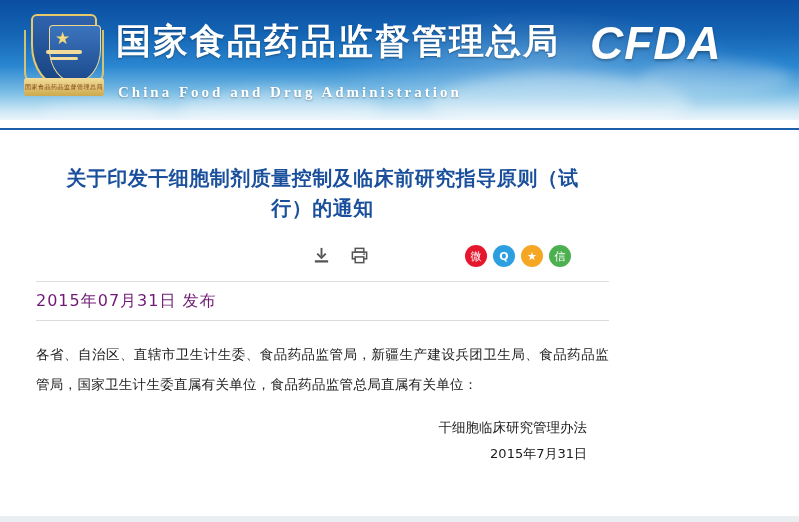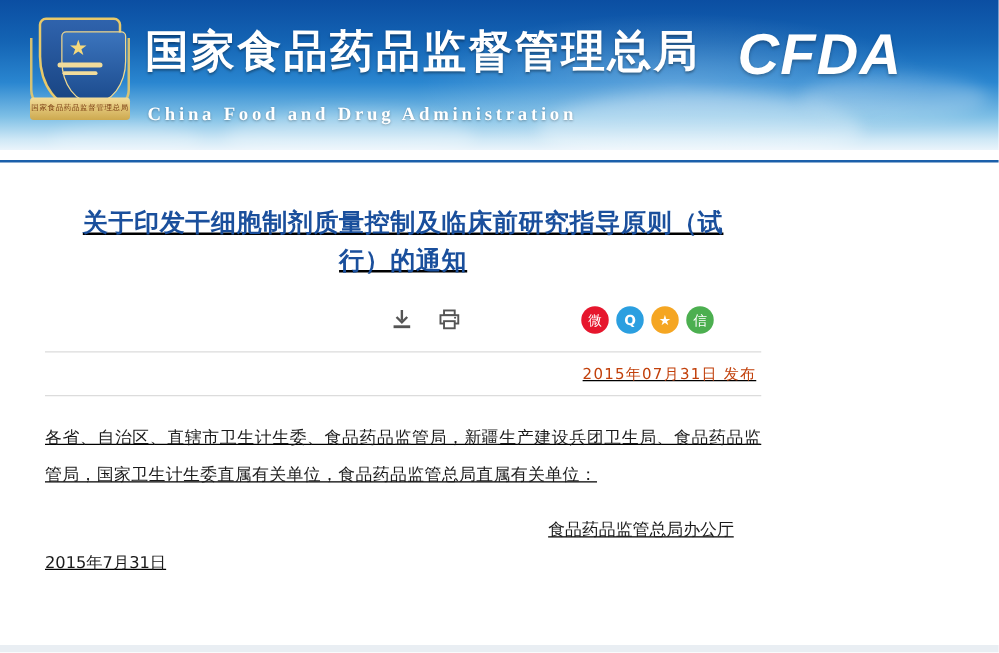--- a/index.html
+++ b/index.html
@@ -165,21 +165,20 @@
     left: 0; top: 128px;
     width: 799px; height: 2px;
     background: #1b5faa;
   }
 
   
   .doc {
     position: absolute;
     left: 0; top: 131px;
     width: 645px;
-    text-decoration: underline;
   }
   .doc-title {
     margin: 32px 60px 0 60px;
     text-align: center;
     font-family: "DejaVu Sans", sans-serif;
     font-size: 20px;
     font-weight: bold;
     color: #1a4f9c;
     letter-spacing: 0.5px;
     line-height: 30px;
@@ -229,24 +228,23 @@
   .share.qzone { background: #2b9fe0; font-weight: bold; }
   .share.fav   { background: #f5a623; }
   .share.wechat{ background: #4caf50; }
 
   .hr-light {
     margin: 10px 36px 0 36px;
     border-top: 1px solid #dcdcdc;
   }
   .pubdate {
     margin: 9px 40px 0 36px;
-    text-align: right;
-    font-family: "DejaVu Sans", sans-serif;
-    font-size: 12px;
-    color: #c2410c;
+    font-family: "DejaVu Sans", sans-serif;
+    font-size: 16px;
+    color: #701a75;
     letter-spacing: 1px;
   }
   .hr-light2 {
     margin: 8px 36px 0 36px;
     border-top: 1px solid #dcdcdc;
   }
 
   .body-text {
     margin: 18px 36px 0 36px;
     font-family: "DejaVu Sans", sans-serif;
@@ -264,20 +262,21 @@
     display: flex;
     justify-content: flex-end;
     gap: 34px;
     font-family: "DejaVu Sans", sans-serif;
     font-size: 13.5px;
     color: #1a1a1a;
     padding-right: 22px;
   }
   .signdate {
     margin: 8px 36px 0 36px;
+    text-align: right;
     font-family: "DejaVu Sans", sans-serif;
     font-size: 13px;
     color: #1a1a1a;
     padding-right: 22px;
   }
   .footer-rule {
     position: absolute;
     left: 0; bottom: 0;
     width: 799px; height: 6px;
     background: #e9eef3;
@@ -345,19 +344,19 @@
 
     <div class="hr-light"></div>
     <div class="pubdate">2015年07月31日  发布</div>
     <div class="hr-light2"></div>
 
     <div class="body-text">
       <p>各省、自治区、直辖市卫生计生委、食品药品监管局，新疆生产建设兵团卫生局、食品药品监管局，国家卫生计生委直属有关单位，食品药品监管总局直属有关单位：</p>
     </div>
 
     <div class="signoff">
-      <span>食品药品监管总局办公厅</span>
+      <span>干细胞临床研究管理办法</span>
     </div>
     <div class="signdate">2015年7月31日</div>
   </div>
 
   <div class="footer-rule"></div>
 </div>
 
 </body></html>

